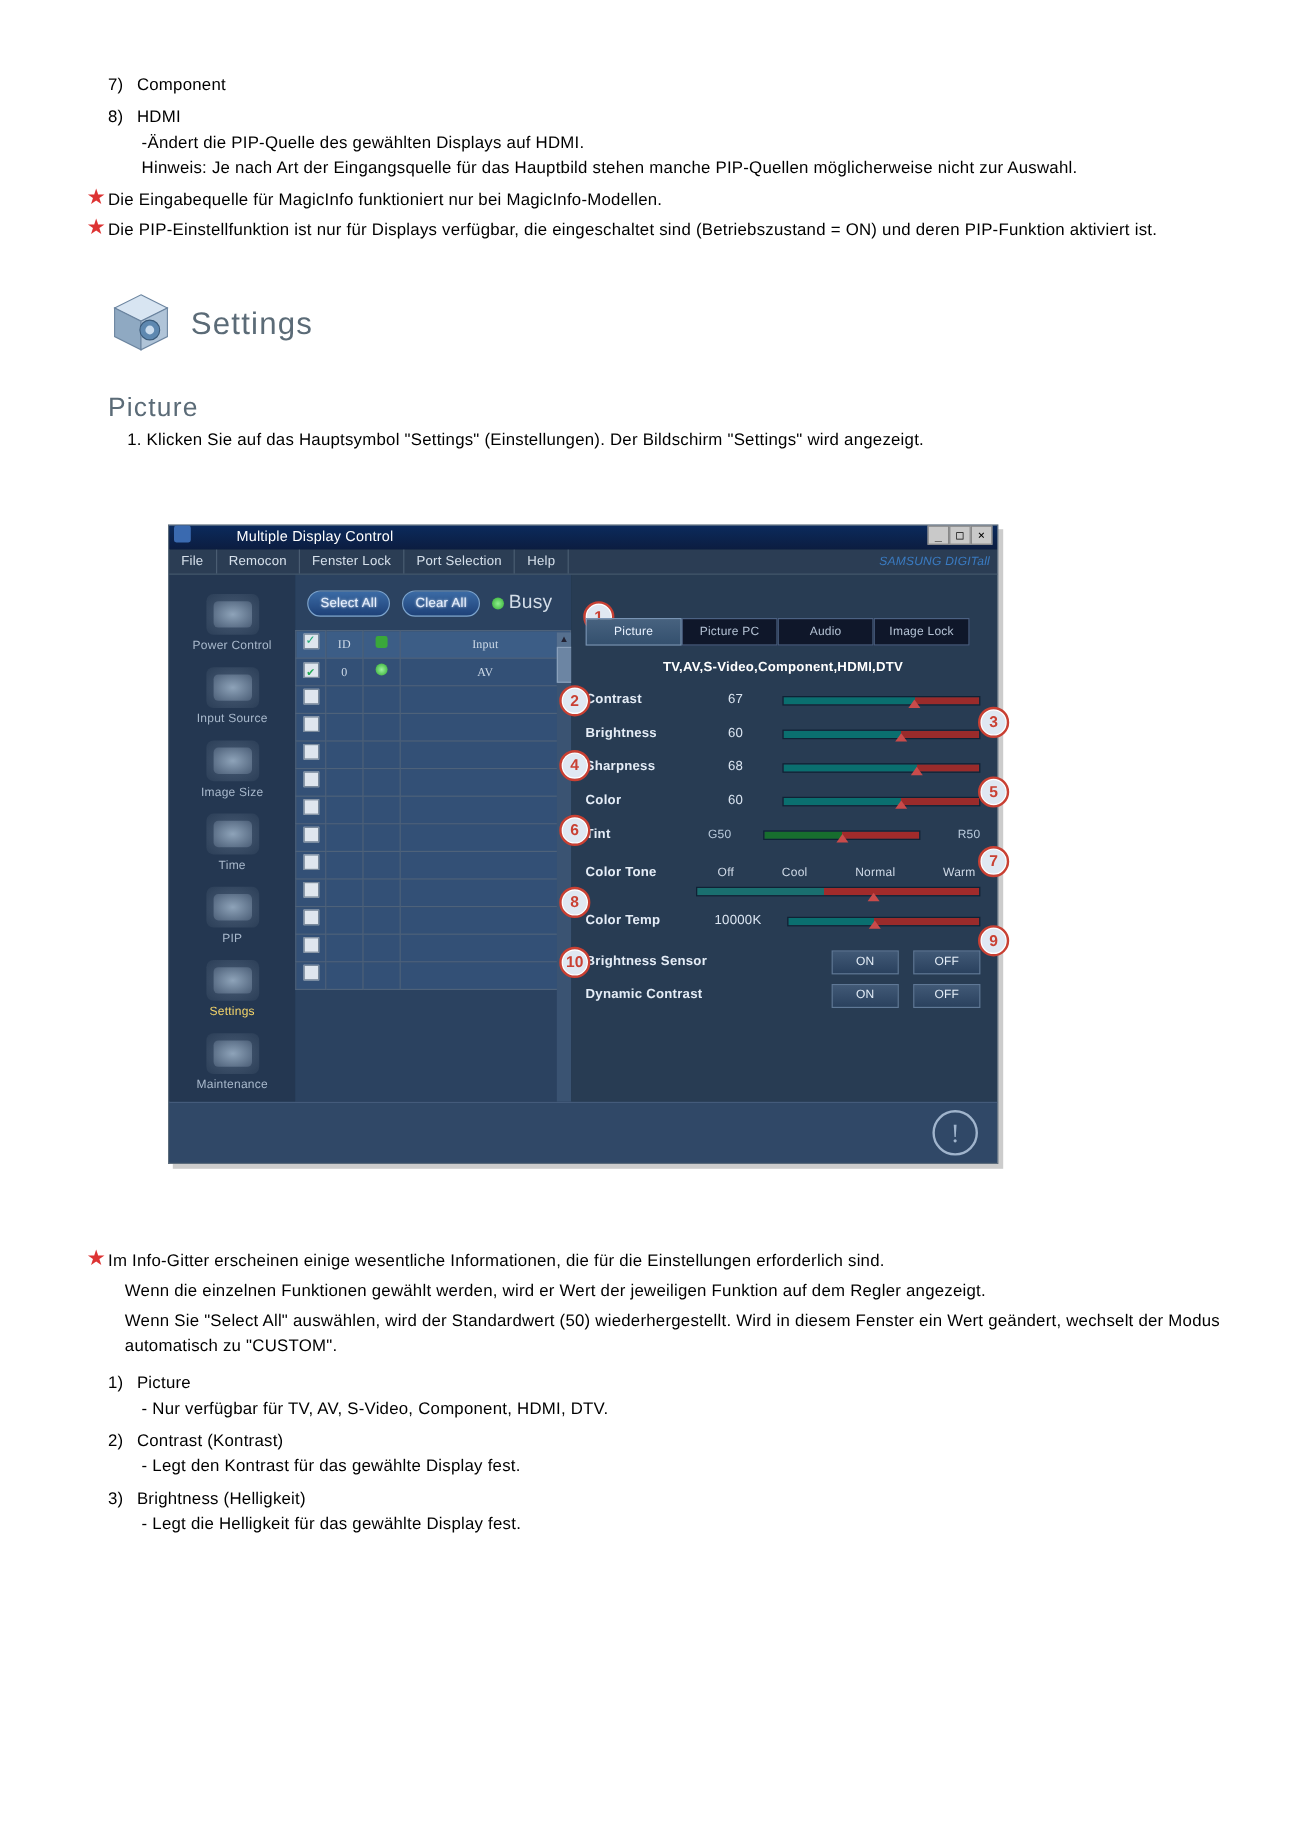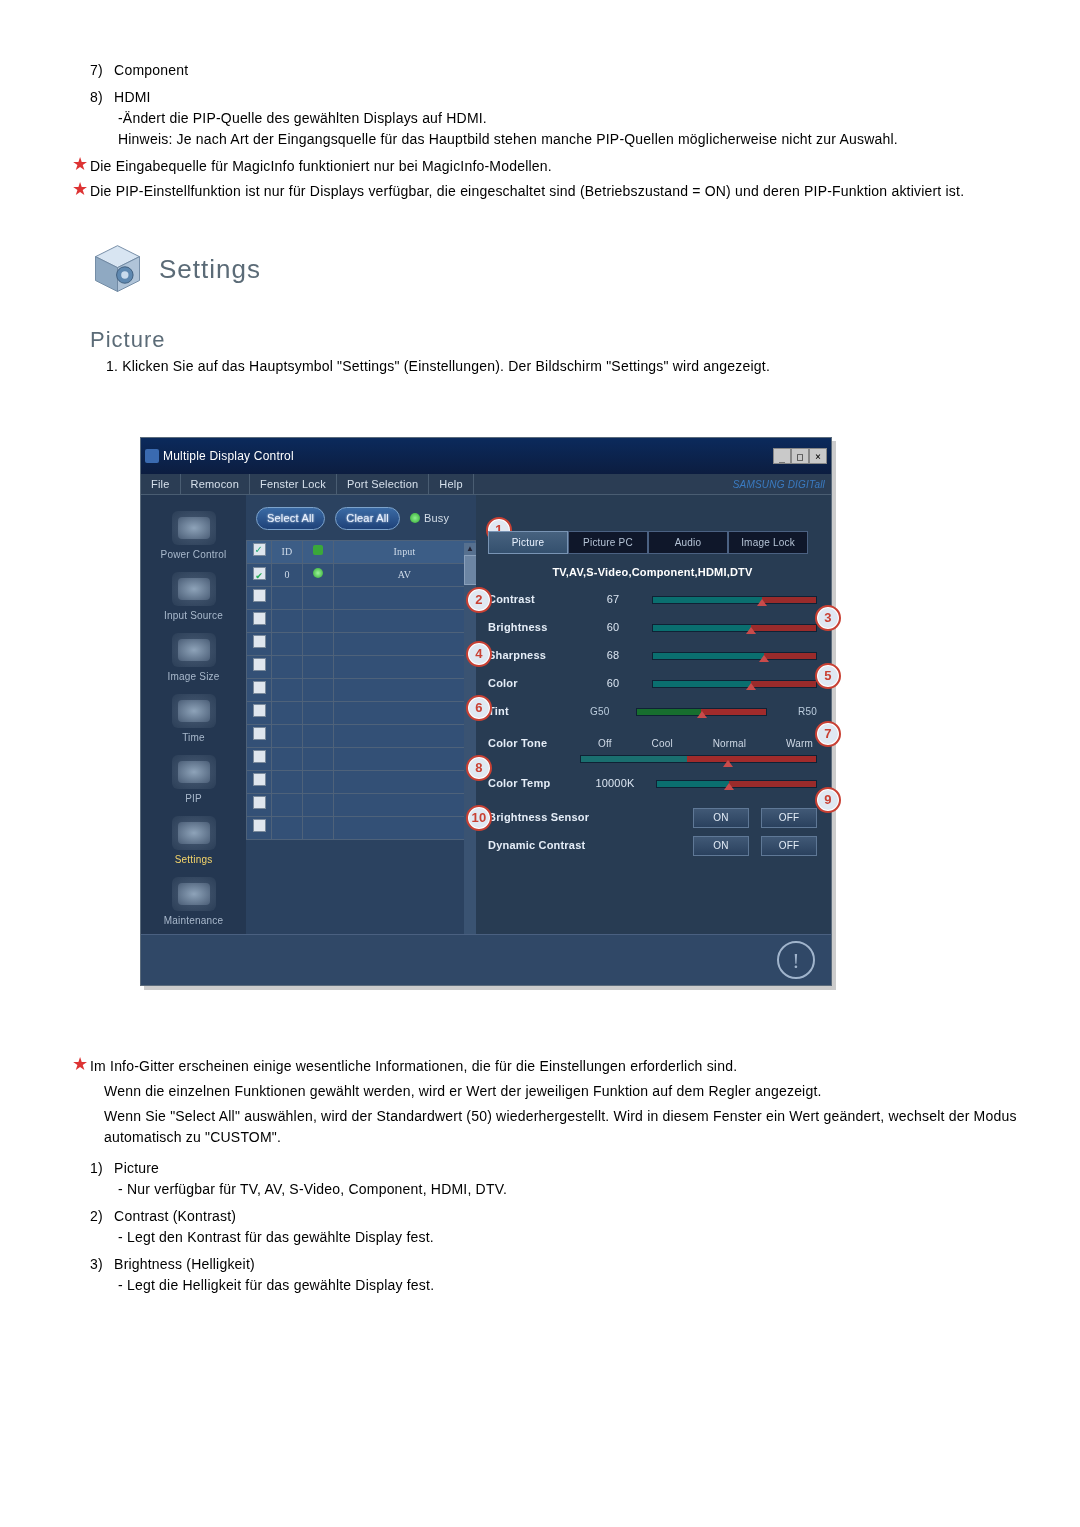--- a/index.html
+++ b/index.html
@@ -34,22 +34,22 @@
     width: 690px;
     background: linear-gradient(#1a2f44, #22374d);
     border: 1px solid #5c6c7c;
     box-shadow: 4px 4px 0 rgba(0,0,0,0.2);
     font-size: 11px;
     color: #c9d5e2;
     position: relative;
   }
   .titlebar {
     background: linear-gradient(#0b2a5c, #0c1d40);
-    color: #fff; font-size: 12px; height: 36px;
-    display: flex; align-items: center; padding: 0 4px;
+    color: #fff; font-size: 12px; height: 20px;
+    display: flex; align-items: flex-start; padding: 0 4px; gap: 34px;
   }
   .titlebar .tb-icon { width: 14px; height: 14px; background: #3a6ab0; margin-right: 4px; display: inline-block; border-radius: 2px; }
   .titlebar .tb-title { flex: 1; }
   .titlebar .win-btns { display: flex; }
   .titlebar .win-btns span {
     width: 16px; height: 14px; background: #c9c9c9; border: 1px solid #888; margin-left: 0;
     display: flex; align-items: center; justify-content: center; font-size: 10px; color: #000; font-family: monospace;
   }
   .menubar {
     background: #2b3d54; display: flex; height: 20px; align-items: center;
@@ -80,21 +80,21 @@
   .center-panel {
     width: 230px; background: #2b4260; position: relative;
   }
   .top-buttons { display: flex; gap: 10px; padding: 12px 10px 10px 10px; align-items: center; }
   .pill-btn {
     background: linear-gradient(#3b6ba5, #1e4178);
     border: 1px solid #7ca3cc; border-radius: 12px;
     color: #e8f1ff; font-size: 11px; padding: 2px 10px;
     text-shadow: 0 0 2px #fff;
   }
-  .busy { display: flex; align-items: center; gap: 4px; color: #d3dde8; font-size: 11px; }
+  .busy { display: flex; align-items: center; gap: 4px; color: #d3dde8; font-size: 16px; }
   .busy .dot { width: 10px; height: 10px; background: radial-gradient(#8ef08e,#2fa82f); border-radius: 50%; }
 
   .grid-table { width: 100%; border-collapse: collapse; }
   .grid-table th, .grid-table td {
     border: 1px solid #4e627a; background: #335076; height: 20px;
     text-align: center; color: #cfdbe9; font-size: 10px; font-weight: normal; font-family: Liberation Serif, serif;
   }
   .grid-table th { background: #3c5d86; }
   .grid-table .c-chk { width: 22px; }
   .grid-table .c-id { width: 28px; }

